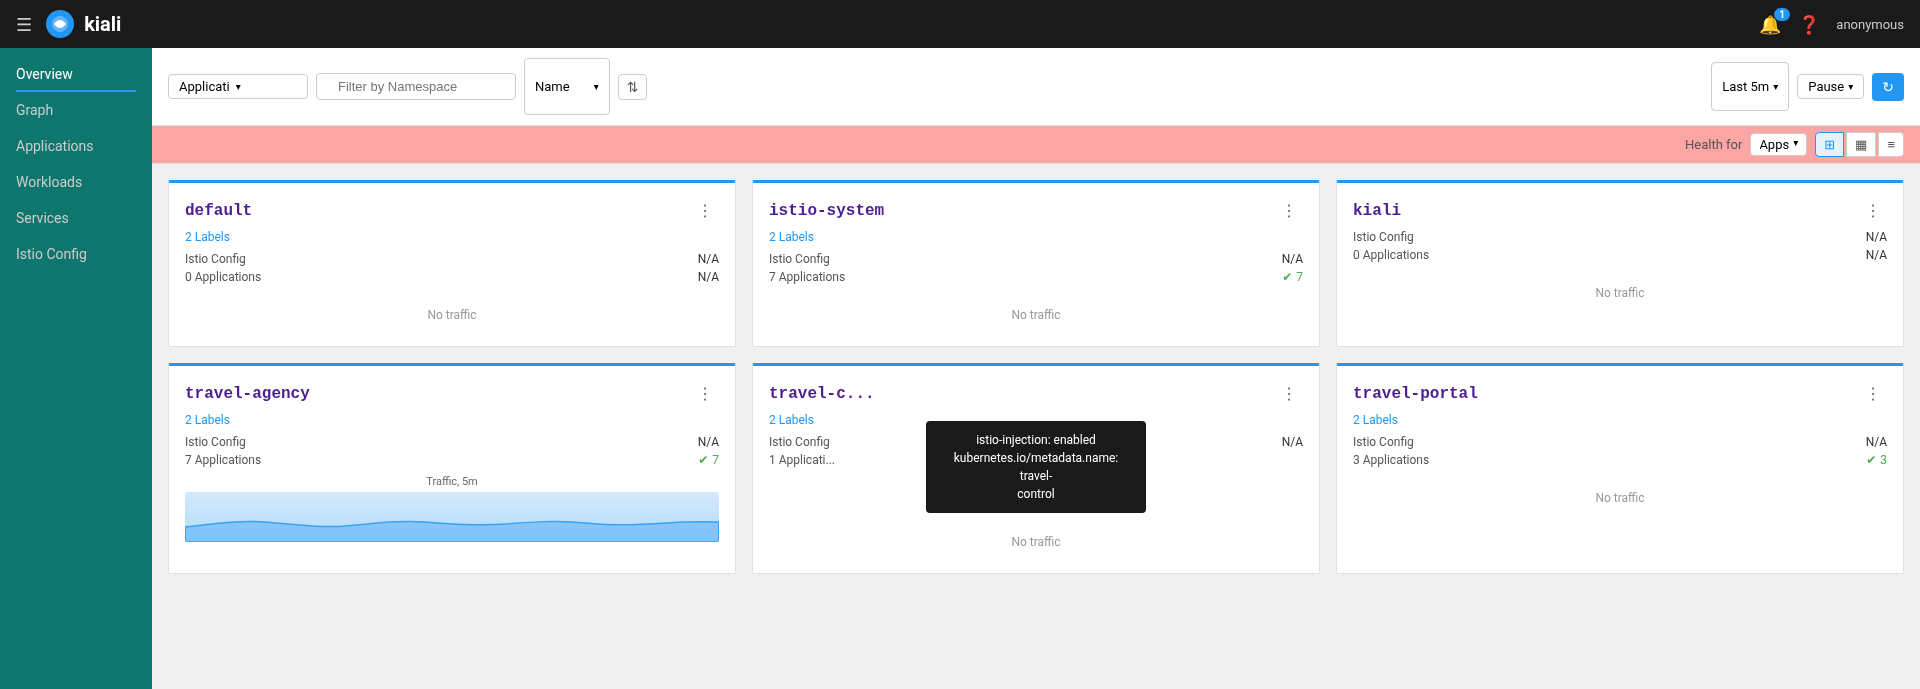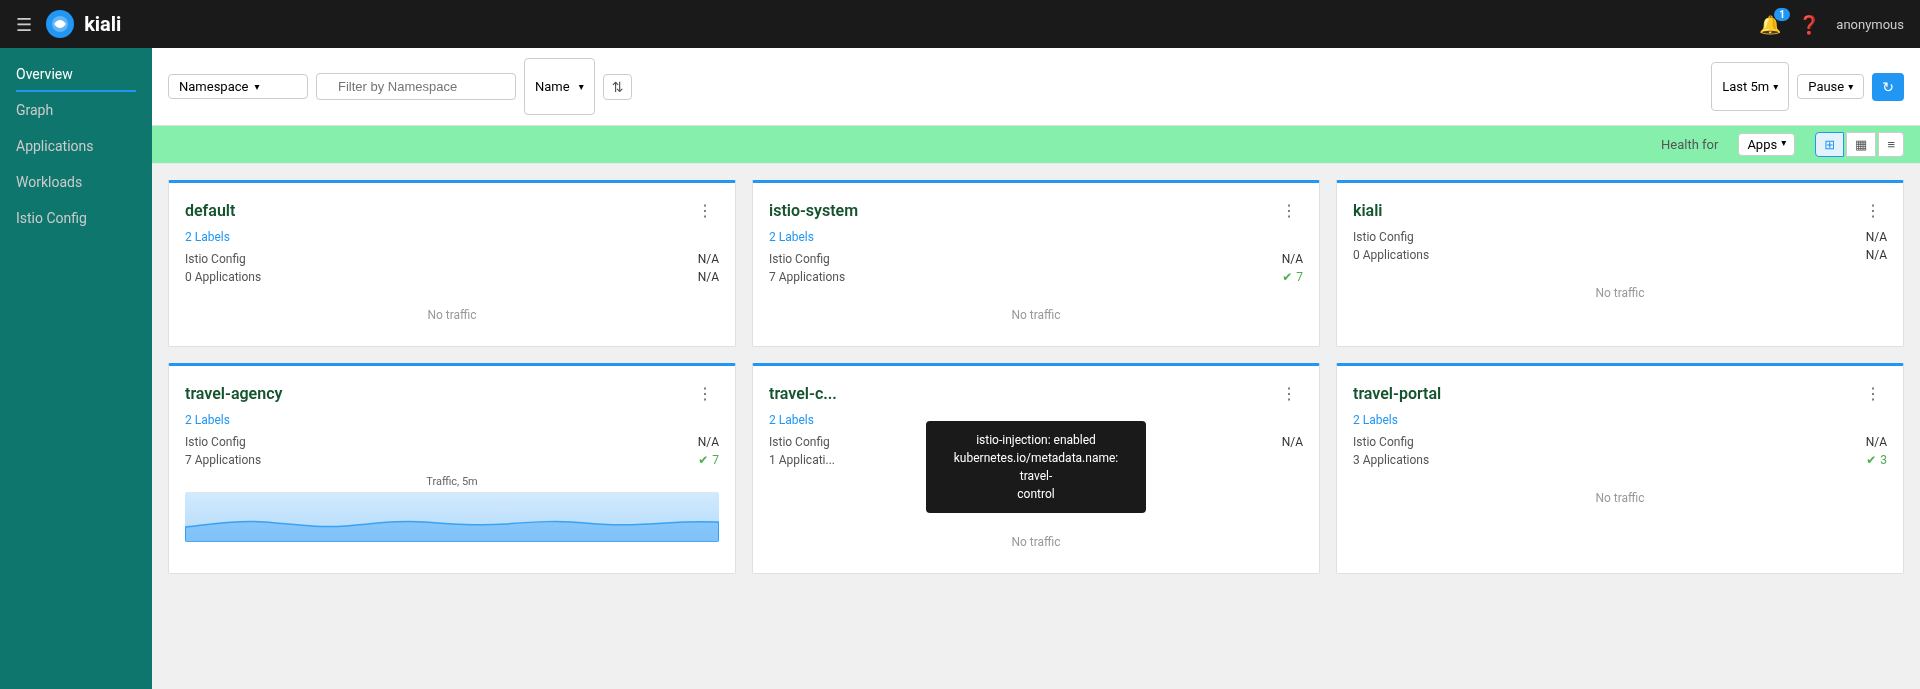--- a/index.html
+++ b/index.html
@@ -140,21 +140,21 @@
     }
     .name-select {
       display: flex;
       align-items: center;
       border: 1px solid #ccc;
       border-radius: 4px;
       padding: 20px 10px;
       font-size: 13px;
       cursor: pointer;
       background: #fff;
-      gap: 9px;
+      gap: 24px;
       justify-content: flex-end;
     }
     .sort-icon-btn {
       border: 1px solid #ccc;
       border-radius: 4px;
       padding: 4px 8px;
       cursor: pointer;
       background: #fff;
       font-size: 14px;
       color: #555;
@@ -187,25 +187,25 @@
       border: none;
       border-radius: 4px;
       padding: 6px 10px;
       cursor: pointer;
       color: #fff;
       font-size: 14px;
     }
 
     
     .health-bar {
-      background: #86efac;
+      background: #fca5a5;
       padding: 6px 16px;
       display: flex;
       align-items: center;
-      gap: 20px;
+      gap: 8px;
       justify-content: flex-end;
       border-bottom: 1px solid #e8e8e8;
       flex-shrink: 0;
     }
     .health-label { font-size: 13px; color: #555; }
     .health-select {
       display: flex;
       align-items: flex-start;
       border: 1px solid #ccc;
       border-radius: 4px;
@@ -250,21 +250,22 @@
     }
     .card-header {
       display: flex;
       align-items: center;
       justify-content: space-between;
       margin-bottom: 8px;
     }
     .card-title {
       font-size: 16px;
       font-weight: 600;
-      color: #14532d;
+      color: #4c1d95;
+      font-family: Liberation Mono, monospace;
     }
     .card-menu-btn {
       cursor: pointer;
       color: #666;
       font-size: 16px;
       padding: 2px 6px;
     }
     .card-labels {
       color: #2196f3;
       font-size: 12px;
@@ -362,29 +363,32 @@
     <div class="sidebar-item">
       <span class="sidebar-item-label">Graph</span>
     </div>
     <div class="sidebar-item">
       <span class="sidebar-item-label">Applications</span>
     </div>
     <div class="sidebar-item">
       <span class="sidebar-item-label">Workloads</span>
     </div>
     <div class="sidebar-item">
+      <span class="sidebar-item-label">Services</span>
+    </div>
+    <div class="sidebar-item">
       <span class="sidebar-item-label">Istio Config</span>
     </div>
   </div>
 
   <div class="content-area">
 
     <div class="toolbar">
       <div class="namespace-select">
-        <span>Namespace</span>
+        <span>Applicati</span>
         <span class="chevron">▾</span>
       </div>
       <input class="filter-input" type="text" placeholder="Filter by Namespace" style="">
       <div class="name-select">
         <span>Name</span>
         <span class="chevron">▾</span>
       </div>
       <button class="sort-icon-btn">⇅</button>
       <div class="toolbar-spacer"></div>
       <div class="time-select">

